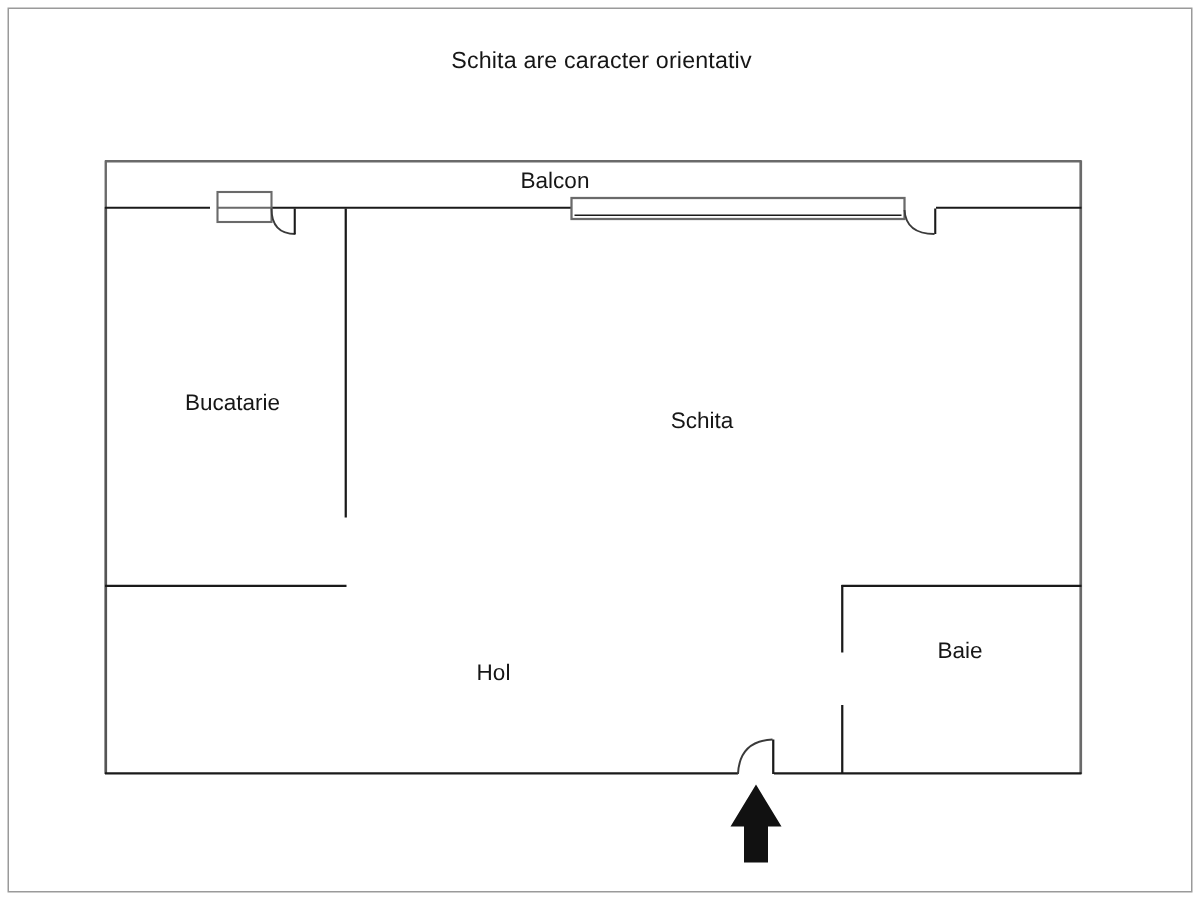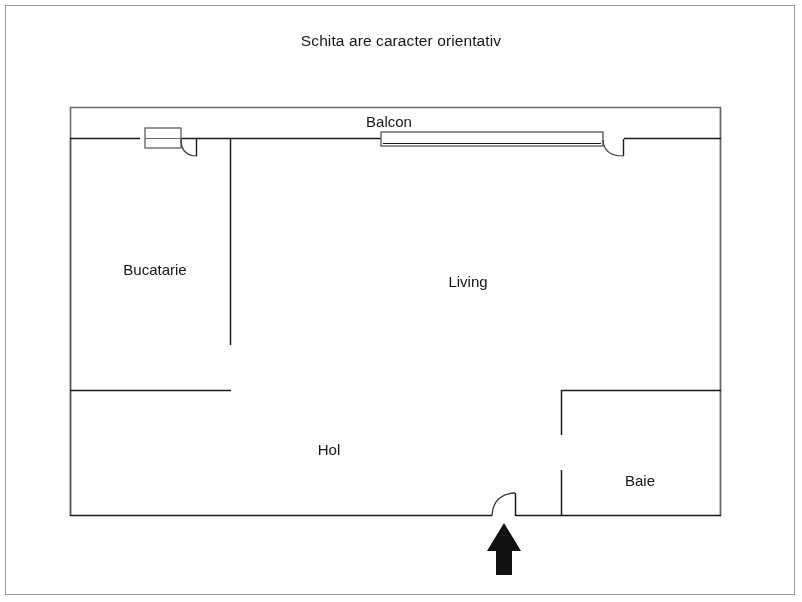--- a/index.html
+++ b/index.html
@@ -122,23 +122,23 @@
       <path d="M 492 516 Q 493 494 515 493" fill="none" stroke="#3a3a3a" stroke-width="1.3"></path>
       <line x1="515.5" y1="493" x2="515.5" y2="516" stroke="#1a1a1a" stroke-width="1.5"></line>
     </g>
 
     <g>
       <path d="M 504 523 L 521 551 L 512 551 L 512 575 L 496 575 L 496 551 L 487 551 Z" fill="#111111"></path>
     </g>
 
   </svg>
 
-  <div class="room-label" style="left:389px; top:121px;">Balcon</div>
+  <div class="room-label" style="left:370px; top:121px;">Balcon</div>
 
   <div class="room-label" style="left:155px; top:269px;">Bucatarie</div>
 
-  <div class="room-label" style="left:468px; top:281px;">Living</div>
+  <div class="room-label" style="left:468px; top:281px;">Schita</div>
 
   <div class="room-label" style="left:329px; top:449px;text-align:center;">Hol</div>
 
-  <div class="room-label" style="left:640px; top:480px;">Baie</div>
+  <div class="room-label" style="left:640px; top:434px;">Baie</div>
 
 </div>
 
 </body></html>

